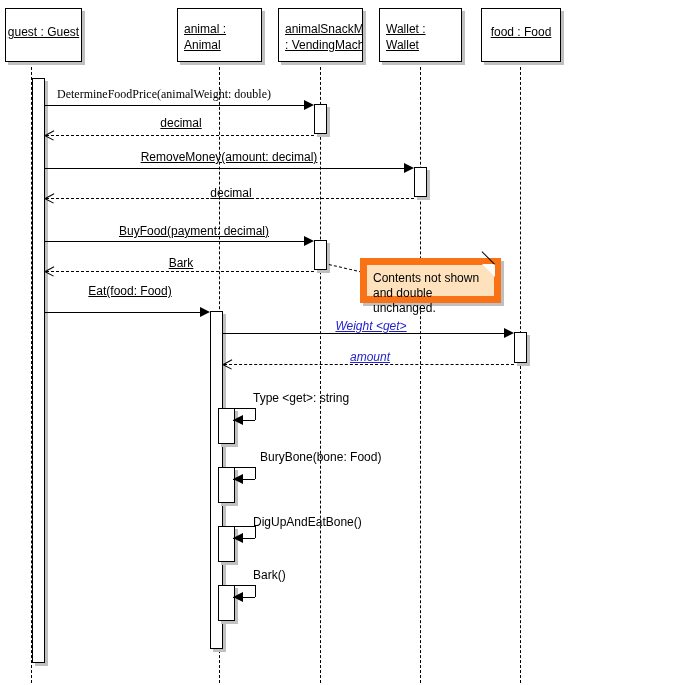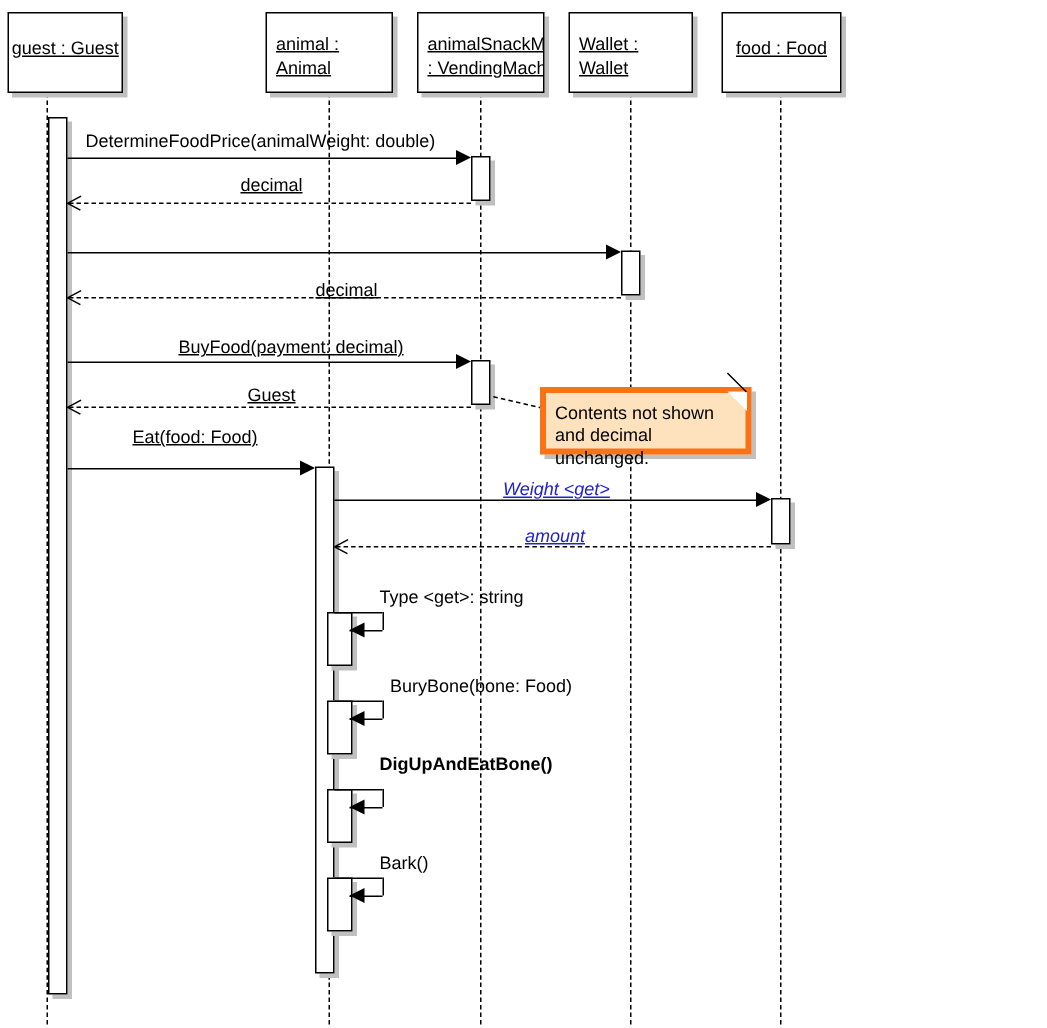--- a/index.html
+++ b/index.html
@@ -116,21 +116,21 @@
   }
   .selfcall .bot{
     position:absolute;left:0;height:0;
     border-top:1px solid #000;
   }
 
   
   .note{
     position:absolute;
     background:#fde2bd;
-    border:4px solid #f97316;
+    border:7px solid #f97316;
     box-shadow:3px 3px 0 0 #c0c0c0;
     box-sizing:border-box;
     z-index:9;
   }
   .note .fold{
     position:absolute;
     top:-1px;right:-1px;
     width:0;height:0;
     border-left:13px solid transparent;
     border-top:13px solid #ffffff;
@@ -202,59 +202,60 @@
 
   <div class="activation" style="left:210px; top:311px; width:13px; height:338px;"></div>
 
   <div class="activation" style="left:514px; top:332px; width:13px; height:31px;"></div>
 
   <div class="activation" style="left:218px; top:408px; width:17px; height:36px;"></div>
   <div class="activation" style="left:218px; top:467px; width:17px; height:36px;"></div>
   <div class="activation" style="left:218px; top:526px; width:17px; height:36px;"></div>
   <div class="activation" style="left:218px; top:585px; width:17px; height:36px;"></div>
 
-  <div class="msg-label" style="left:57px; top:87px;">DetermineFoodPrice(animalWeight: double)</div>
+  <div class="msg-label" style="left:57px; top:87px;font-family:Liberation Serif, serif;">DetermineFoodPrice(animalWeight: double)</div>
   <div class="msg-line" style="left:45px; top:105px; width:259px;"></div>
   <div class="arrow-solid right" style="left:304px; top:100px;"></div>
 
   <div class="msg-label ctr" style="left:181px; top:116px;">decimal</div>
   <div class="msg-line ret" style="left:46px; top:135px; width:268px;"></div>
   <div class="arrow-open" style="left:45px; top:130px;">
     <span class="a"></span>
       <span class="b"></span>
   </div>
 
+  <div class="msg-label ctr" style="left:229px; top:150px;">RemoveMoney(amount: decimal)</div>
   <div class="msg-line" style="left:45px; top:168px; width:359px;"></div>
   <div class="arrow-solid right" style="left:404px; top:163px;"></div>
 
   <div class="msg-label ctr" style="left:231px; top:186px;">decimal</div>
   <div class="msg-line ret" style="left:46px; top:198px; width:368px;"></div>
   <div class="arrow-open" style="left:45px; top:193px;">
     <span class="a"></span>
       <span class="b"></span>
   </div>
 
   <div class="msg-label ctr" style="left:174px; top:224px;margin-left:20px;">BuyFood(payment: decimal)</div>
   <div class="msg-line" style="left:45px; top:241px; width:259px;"></div>
   <div class="arrow-solid right" style="left:304px; top:236px;"></div>
 
-  <div class="msg-label ctr" style="left:181px; top:256px;">Guest</div>
+  <div class="msg-label ctr" style="left:181px; top:256px;">Bark</div>
   <div class="msg-line ret" style="left:46px; top:271px; width:268px;"></div>
   <div class="arrow-open" style="left:45px; top:266px;">
     <span class="a"></span>
       <span class="b"></span>
   </div>
 
   <div class="note-connector" style="left:329px; top:264px; width:34px; transform:rotate(13deg);"></div>
   <div class="note" style="left:360px; top:258px; width:141px; height:45px;">
     <div class="fold"></div>
     <div class="foldline"></div>
     <div class="note-txt">
       <div>Contents not shown</div>
-      <div>and decimal unchanged.</div>
+      <div>and double unchanged.</div>
     </div>
   </div>
 
   <div class="msg-label ctr" style="left:130px; top:284px;">Eat(food: Food)</div>
   <div class="msg-line" style="left:45px; top:312px; width:155px;"></div>
   <div class="arrow-solid right" style="left:200px; top:307px;"></div>
 
   <div class="msg-label blue ctr" style="left:371px; top:319px;">Weight &lt;get&gt;</div>
   <div class="msg-line" style="left:223px; top:333px; width:281px;"></div>
   <div class="arrow-solid right" style="left:504px; top:328px;"></div>
@@ -275,21 +276,21 @@
   <div class="arrow-solid left" style="left:233px; top:415px;"></div>
 
   <div class="msg-label" style="left:260px; top:450px;">BuryBone(bone: Food)</div>
   <div class="selfcall" style="left:223px; top:467px; width:32px; height:12px;">
     <div class="top" style="width:32px;"></div>
     <div class="side" style="left:32px; height:12px;"></div>
     <div class="bot" style="top:12px; width:22px; left:10px;"></div>
   </div>
   <div class="arrow-solid left" style="left:233px; top:474px;"></div>
 
-  <div class="msg-label" style="left:253px; top:502px;font-weight:bold;">DigUpAndEatBone()</div>
+  <div class="msg-label" style="left:253px; top:515px;">DigUpAndEatBone()</div>
   <div class="selfcall" style="left:223px; top:526px; width:32px; height:12px;">
     <div class="top" style="width:32px;"></div>
     <div class="side" style="left:32px; height:12px;"></div>
     <div class="bot" style="top:12px; width:22px; left:10px;"></div>
   </div>
   <div class="arrow-solid left" style="left:233px; top:533px;"></div>
 
   <div class="msg-label" style="left:253px; top:568px;">Bark()</div>
   <div class="selfcall" style="left:223px; top:585px; width:32px; height:12px;">
     <div class="top" style="width:32px;"></div>

